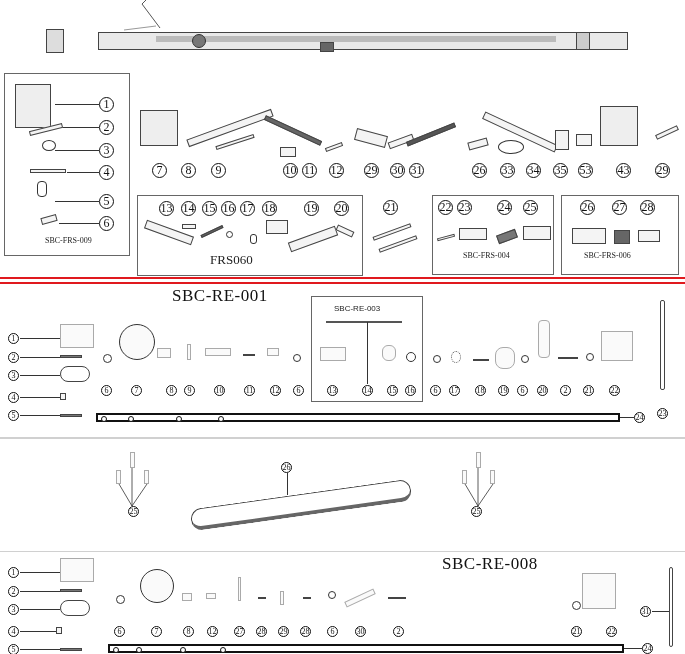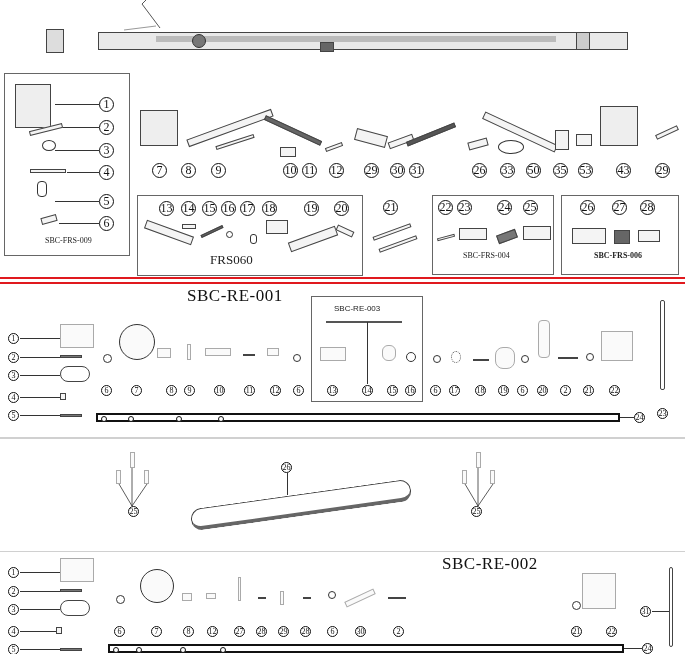--- a/index.html
+++ b/index.html
@@ -82,21 +82,21 @@
   <div class="callout" style="left:181px;top:73px;">8</div>
   <div class="callout" style="left:211px;top:73px;">9</div>
   <div class="callout" style="left:283px;top:73px;">10</div>
   <div class="callout" style="left:302px;top:73px;">11</div>
   <div class="callout" style="left:329px;top:73px;">12</div>
   <div class="callout" style="left:364px;top:73px;">29</div>
   <div class="callout" style="left:390px;top:73px;">30</div>
   <div class="callout" style="left:409px;top:73px;">31</div>
   <div class="callout" style="left:472px;top:73px;">26</div>
   <div class="callout" style="left:500px;top:73px;">33</div>
-  <div class="callout" style="left:526px;top:73px;">50</div>
+  <div class="callout" style="left:526px;top:73px;">34</div>
   <div class="callout" style="left:553px;top:73px;">35</div>
   <div class="callout" style="left:578px;top:73px;">53</div>
   <div class="callout" style="left:616px;top:73px;">43</div>
   <div class="callout" style="left:655px;top:73px;">29</div>
 </div>
 
 <div class="box" style="left:137px;top:195px;width:226px;height:81px;">
   <div class="callout" style="left:21px;top:5px;">13</div>
   <div class="callout" style="left:43px;top:5px;">14</div>
   <div class="callout" style="left:64px;top:5px;">15</div>
@@ -132,27 +132,27 @@
   <div class="label" style="left:30px;top:55px;">SBC-FRS-004</div>
 </div>
 
 <div class="box" style="left:561px;top:195px;width:118px;height:80px;">
   <div class="callout" style="left:18px;top:4px;">26</div>
   <div class="callout" style="left:50px;top:4px;">27</div>
   <div class="callout" style="left:78px;top:4px;">28</div>
   <div class="part" style="left:10px;top:32px;width:34px;height:16px;"></div>
   <div class="part" style="left:52px;top:34px;width:16px;height:14px;background:#666;"></div>
   <div class="part" style="left:76px;top:34px;width:22px;height:12px;"></div>
-  <div class="label" style="left:32px;top:55px;font-weight:bold;">SBC-FRS-006</div>
+  <div class="label" style="left:22px;top:55px;">SBC-FRS-006</div>
 </div>
 
 <div class="redline" style="top:277px;"></div>
 <div class="redline" style="top:282px;"></div>
 
-<div class="title" style="left:187px;top:286px;">SBC-RE-001</div>
+<div class="title" style="left:172px;top:286px;">SBC-RE-001</div>
 
 <div class="abs" style="left:6px;top:330px;width:90px;height:90px;">
   <div class="callout sm" style="left:2px;top:3px;">1</div>
   <div class="lead" style="left:14px;top:8px;width:40px;height:1px;"></div>
   <div class="part light" style="left:54px;top:-6px;width:34px;height:24px;"></div>
   <div class="callout sm" style="left:2px;top:22px;">2</div>
   <div class="lead" style="left:14px;top:27px;width:40px;height:1px;"></div>
   <div class="part" style="left:54px;top:25px;width:22px;height:3px;background:#777;"></div>
   <div class="callout sm" style="left:2px;top:40px;">3</div>
   <div class="lead" style="left:14px;top:45px;width:40px;height:1px;"></div>
@@ -251,21 +251,21 @@
   <div class="part light" style="left:4px;top:20px;width:5px;height:14px;"></div>
   <div class="part light" style="left:32px;top:20px;width:5px;height:14px;"></div>
   <svg class="abs" style="left:0;top:0;" width="40" height="60">
       <path d="M20 18 L20 56 M7 34 L20 56 M35 34 L20 56" stroke="#333" fill="none" stroke-width="0.8"></path>
     </svg>
 </div>
 <div class="callout sm" style="left:471px;top:506px;">25</div>
 
 <div class="greyline" style="top:551px;height:1px;"></div>
 
-<div class="title" style="left:442px;top:554px;">SBC-RE-002</div>
+<div class="title" style="left:442px;top:554px;">SBC-RE-008</div>
 
 <div class="abs" style="left:6px;top:560px;width:90px;height:94px;">
   <div class="callout sm" style="left:2px;top:7px;">1</div>
   <div class="lead" style="left:14px;top:12px;width:40px;height:1px;"></div>
   <div class="part light" style="left:54px;top:-2px;width:34px;height:24px;"></div>
   <div class="callout sm" style="left:2px;top:26px;">2</div>
   <div class="lead" style="left:14px;top:31px;width:40px;height:1px;"></div>
   <div class="part" style="left:54px;top:29px;width:22px;height:3px;background:#777;"></div>
   <div class="callout sm" style="left:2px;top:44px;">3</div>
   <div class="lead" style="left:14px;top:49px;width:40px;height:1px;"></div>

